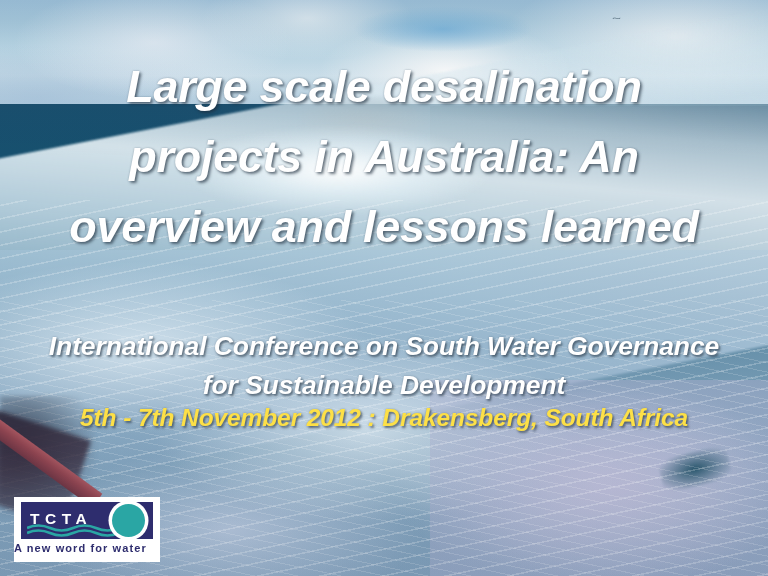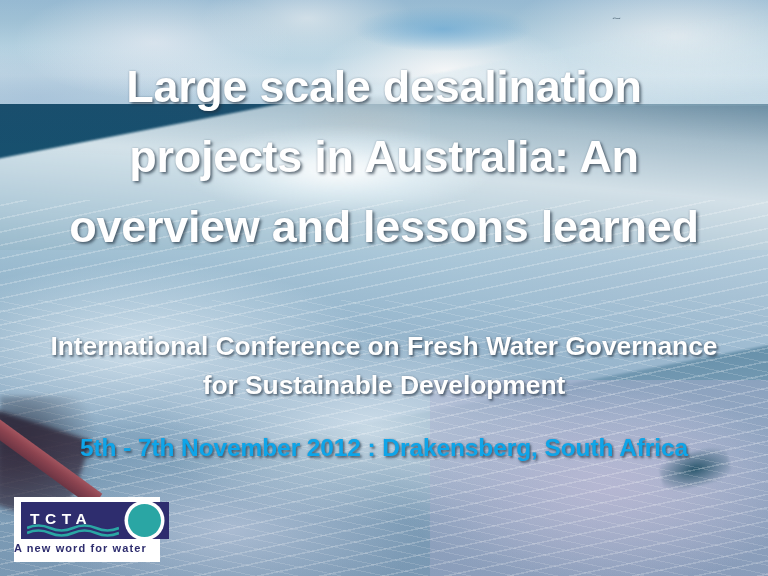--- a/index.html
+++ b/index.html
@@ -192,20 +192,21 @@
     position: absolute;
     inset: 0;
     background: linear-gradient(180deg, rgba(10,30,50,.06) 0%, rgba(10,30,50,0) 28%, rgba(10,30,50,0) 72%, rgba(10,30,50,.05) 100%);
     pointer-events: none;
   }
 
   
   .text-layer {
     position: absolute;
     inset: 0;
+    font-style: italic;
   }
 
   .title {
     position: absolute;
     left: 40px;
     top: 52px;
     width: 688px;
     text-align: center;
     color: #ffffff;
     font-size: 45px;
@@ -227,24 +228,24 @@
     font-weight: bold;
     line-height: 39px;
     letter-spacing: -0.1px;
     text-shadow: 1.6px 1.6px 2.5px rgba(30,45,60,.62), 0 0 2px rgba(40,60,80,.35);
     white-space: pre-line;
   }
 
   .daterow {
     position: absolute;
     left: 40px;
-    top: 430px;
+    top: 400px;
     width: 688px;
     text-align: center;
-    color: #0ea5e9;
+    color: #fde047;
     font-size: 24.5px;
     font-weight: bold;
     line-height: 36px;
     letter-spacing: -0.1px;
     text-shadow: 1.6px 1.6px 2.5px rgba(30,45,60,.62), 0 0 2px rgba(40,60,80,.35);
     white-space: pre-line;
   }
 
   
   .logo {
@@ -253,21 +254,21 @@
     top: 497px;
     width: 146px;
     height: 65px;
     background: #ffffff;
     box-sizing: border-box;
   }
   .logo-panel {
     position: absolute;
     left: 7px;
     top: 5px;
-    width: 148px;
+    width: 132px;
     height: 37px;
     background: #2e2d6e;
     overflow: hidden;
   }
   .logo-word {
     position: absolute;
     left: 9px;
     top: 8px;
     color: #ffffff;
     font-size: 15.5px;
@@ -333,21 +334,21 @@
     <div class="boat-shadow"></div>
     <div class="boat-dark"></div>
     <div class="boat-beam"></div>
 
     <div class="veil"></div>
   </div>
 
   <div class="text-layer">
     <div class="title">Large scale desalination projects in Australia: An overview and lessons learned</div>
 
-    <div class="subtitle">International Conference on Fresh Water Governance for Sustainable Development</div>
+    <div class="subtitle">International Conference on South Water Governance for Sustainable Development</div>
 
     <div class="daterow">5th - 7th November 2012 : Drakensberg, South Africa</div>
   </div>
 
   <div class="logo">
     <div class="logo-panel">
       <div class="logo-word">TCTA</div>
       <svg class="logo-waves" viewBox="0 0 92 13" preserveAspectRatio="none">
         <path d="M0 4 Q 11.5 -1 23 4 T 46 4 T 69 4 T 92 4" fill="none" stroke="#2AA6A4" stroke-width="2.6"></path>
         <path d="M0 9 Q 11.5 4 23 9 T 46 9 T 69 9 T 92 9" fill="none" stroke="#2AA6A4" stroke-width="2.6"></path>

